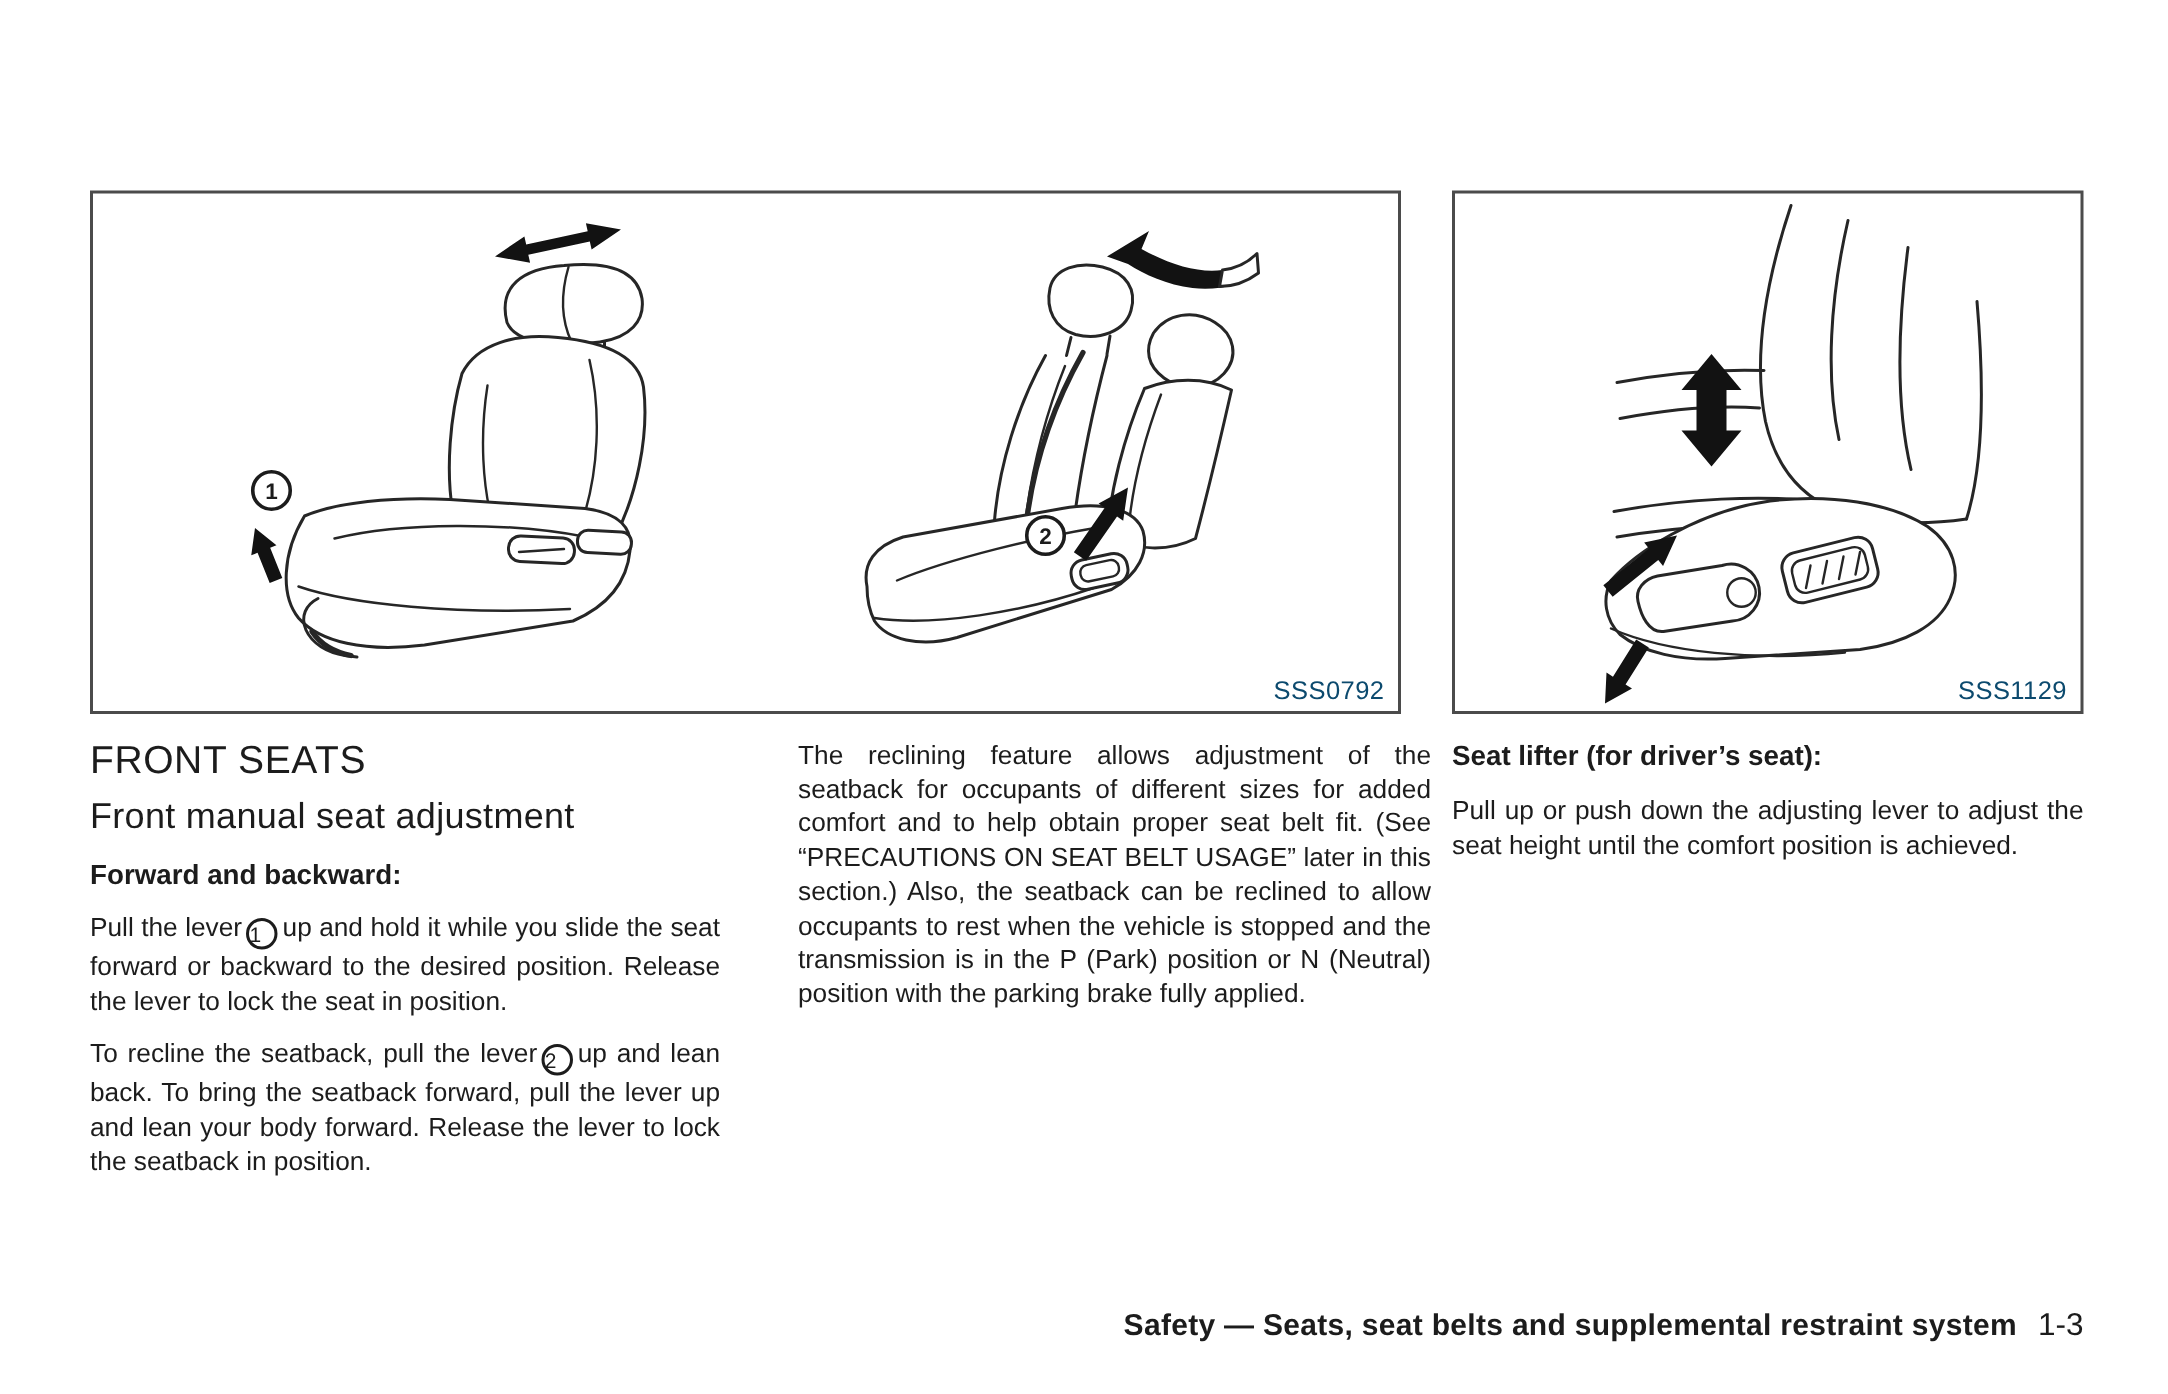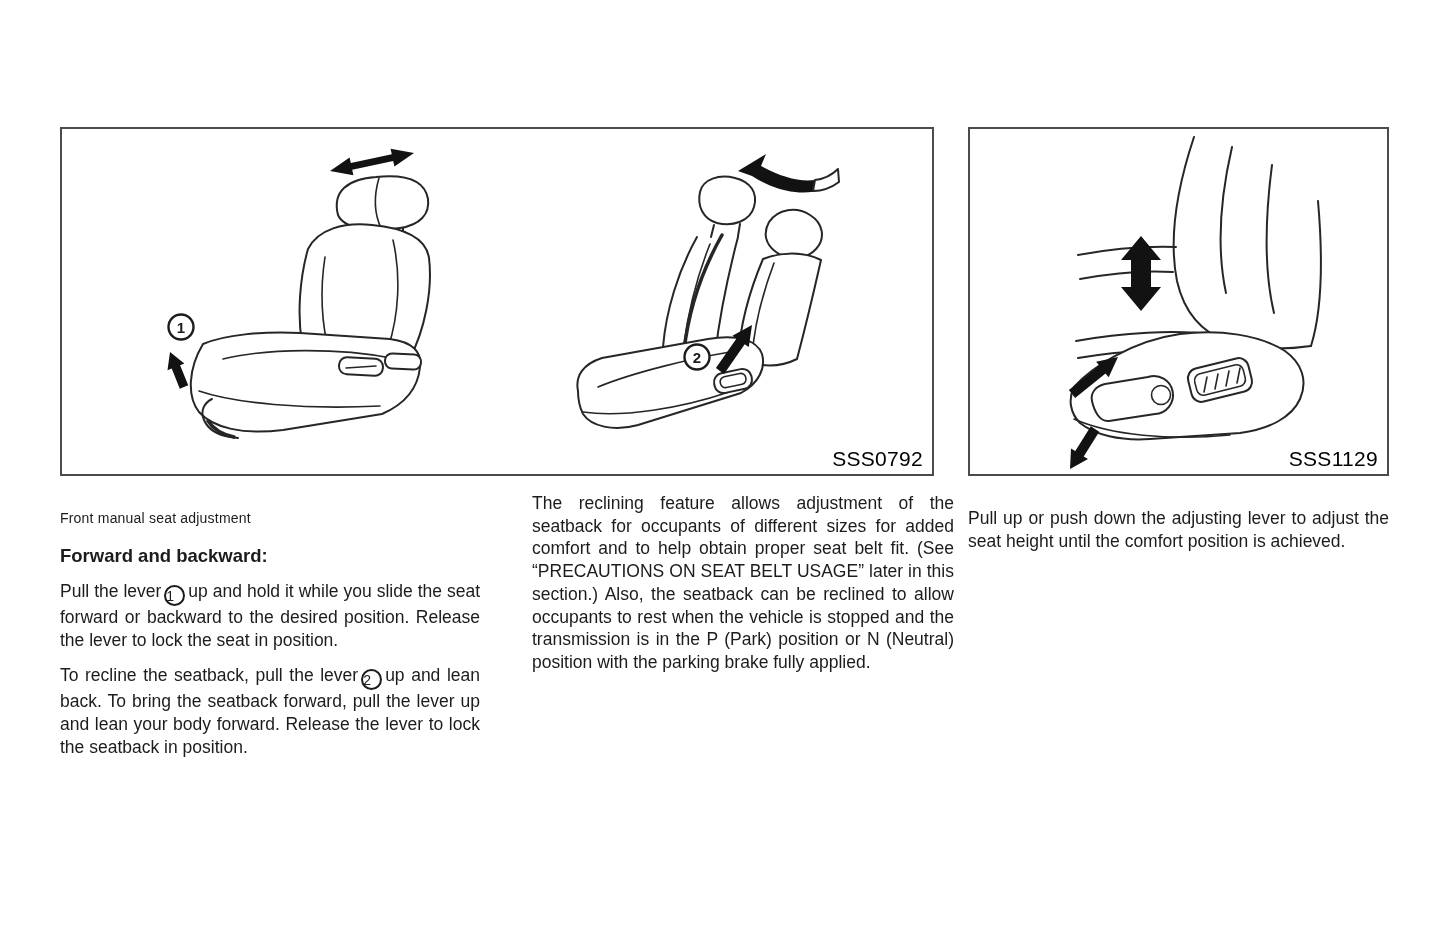--- a/index.html
+++ b/index.html
@@ -7,29 +7,29 @@
     position:relative; width:1445px; height:929px; background:#ffffff;
     font-family:"Liberation Sans", sans-serif; color:#1c1c1c; overflow:hidden;
   }
   .figure {
     position:absolute; border:2px solid #4b4b4b; background:#fff; box-sizing:border-box;
   }
   .figure-left  { left:60px;  top:127px; width:874px; height:349px; }
   .figure-right { left:968px; top:127px; width:421px; height:349px;padding-left:35px; }
   .figure svg { position:absolute; left:0; top:0; }
   .figcode {
-    position:absolute; right:9px; bottom:3px; font-size:21px;
-    letter-spacing:0.3px; color:#000000;
+    position:absolute; right:9px; bottom:3px; font-size:17px;
+    letter-spacing:0.3px; color:#0c4a6e;
   }
   .col  { position:absolute; }
   .col1 { left:60px;  top:493px; width:420px; }
   .col2 { left:532px; top:492px; width:422px; }
   .col3 { left:968px; top:493px; width:421px; }
   h1 { font-size:26px; font-weight:400; margin:0; line-height:27px; letter-spacing:0.4px; }
-  h2 { font-size:14px; font-weight:400; margin:12px 0 0; line-height:26px; letter-spacing:0.2px; }
+  h2 { font-size:24px; font-weight:400; margin:12px 0 0; line-height:26px; letter-spacing:0.2px; }
   h3 { font-size:18.5px; font-weight:700; margin:14px 0 0; line-height:22px; }
   p  { font-size:17.5px; line-height:22.7px; margin:13px 0 0; text-align:justify; text-align-last:left; }
   .col2 p, .col3 p { margin-top:0; }
   .col3 p { margin-top:14px; }
   .circ {
     display:inline-block; width:21px; height:21px; box-sizing:border-box;
     border:2px solid #1c1c1c; border-radius:50%; text-align:center;
     line-height:18px; font-size:14px; vertical-align:-4px; margin:0 3px;
   }
   .footer { position:absolute; left:60px; top:872px; width:1329px; text-align:right; white-space:nowrap; }
@@ -143,32 +143,37 @@
 
         <polygon class="blk" points="148,228 138.7,248.3 135.5,244.4 105.1,268.9 98.9,261.1 129.3,236.6 126.1,232.7"></polygon>
 
         <polygon class="blk" points="100,340 118,330 113.7,327.4 129.2,302.7 120.8,297.3 105.3,322.1 101,319.4"></polygon>
       </g>
     </svg>
     <div class="figcode">SSS1129</div>
   </div>
 
   <div class="col col1">
+    <h1>FRONT SEATS</h1>
     <h2>Front manual seat adjustment</h2>
     <h3>Forward and backward:</h3>
     <p>
       <span>Pull the lever</span><span class="circ">1</span><span>up and hold it while you slide the seat forward or backward to the desired position. Release the lever to lock the seat in position.</span>
     </p>
     <p>
       <span>To recline the seatback, pull the lever</span><span class="circ">2</span><span>up and lean back. To bring the seatback forward, pull the lever up and lean your body forward. Release the lever to lock the seatback in position.</span>
     </p>
   </div>
 
   <div class="col col2">
     <p>The reclining feature allows adjustment of the seatback for occupants of different sizes for added comfort and to help obtain proper seat belt fit. (See “PRECAUTIONS ON SEAT BELT USAGE” later in this section.) Also, the seatback can be reclined to allow occupants to rest when the vehicle is stopped and the transmission is in the P (Park) position or N (Neutral) position with the parking brake fully applied.</p>
   </div>
 
   <div class="col col3">
+    <h3 style="margin-top:0">Seat lifter (for driver’s seat):</h3>
     <p>Pull up or push down the adjusting lever to adjust the seat height until the comfort position is achieved.</p>
   </div>
 
+  <div class="footer">
+    <span class="chapter">Safety — Seats, seat belts and supplemental restraint system</span><span class="pageno">1-3</span>
+  </div>
 
 </div>
 
 </body></html>

